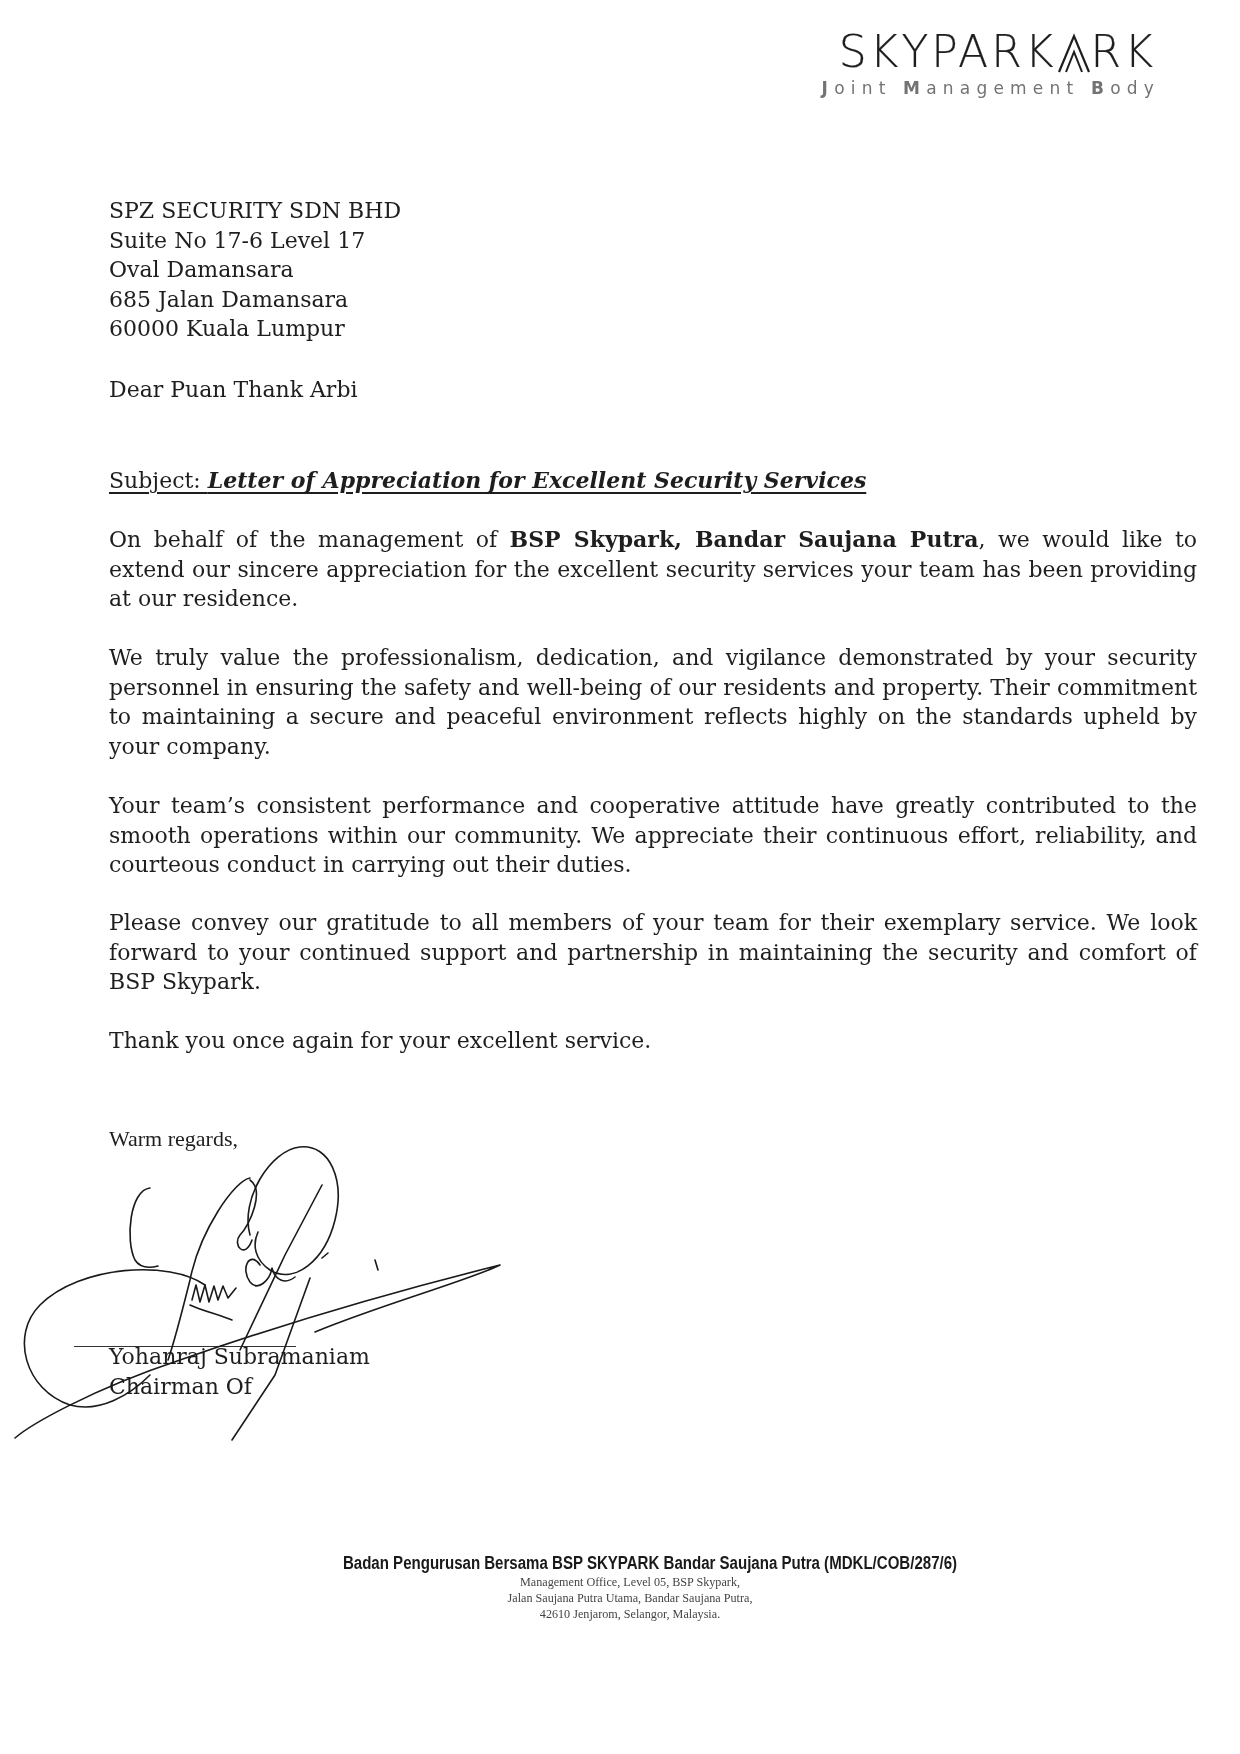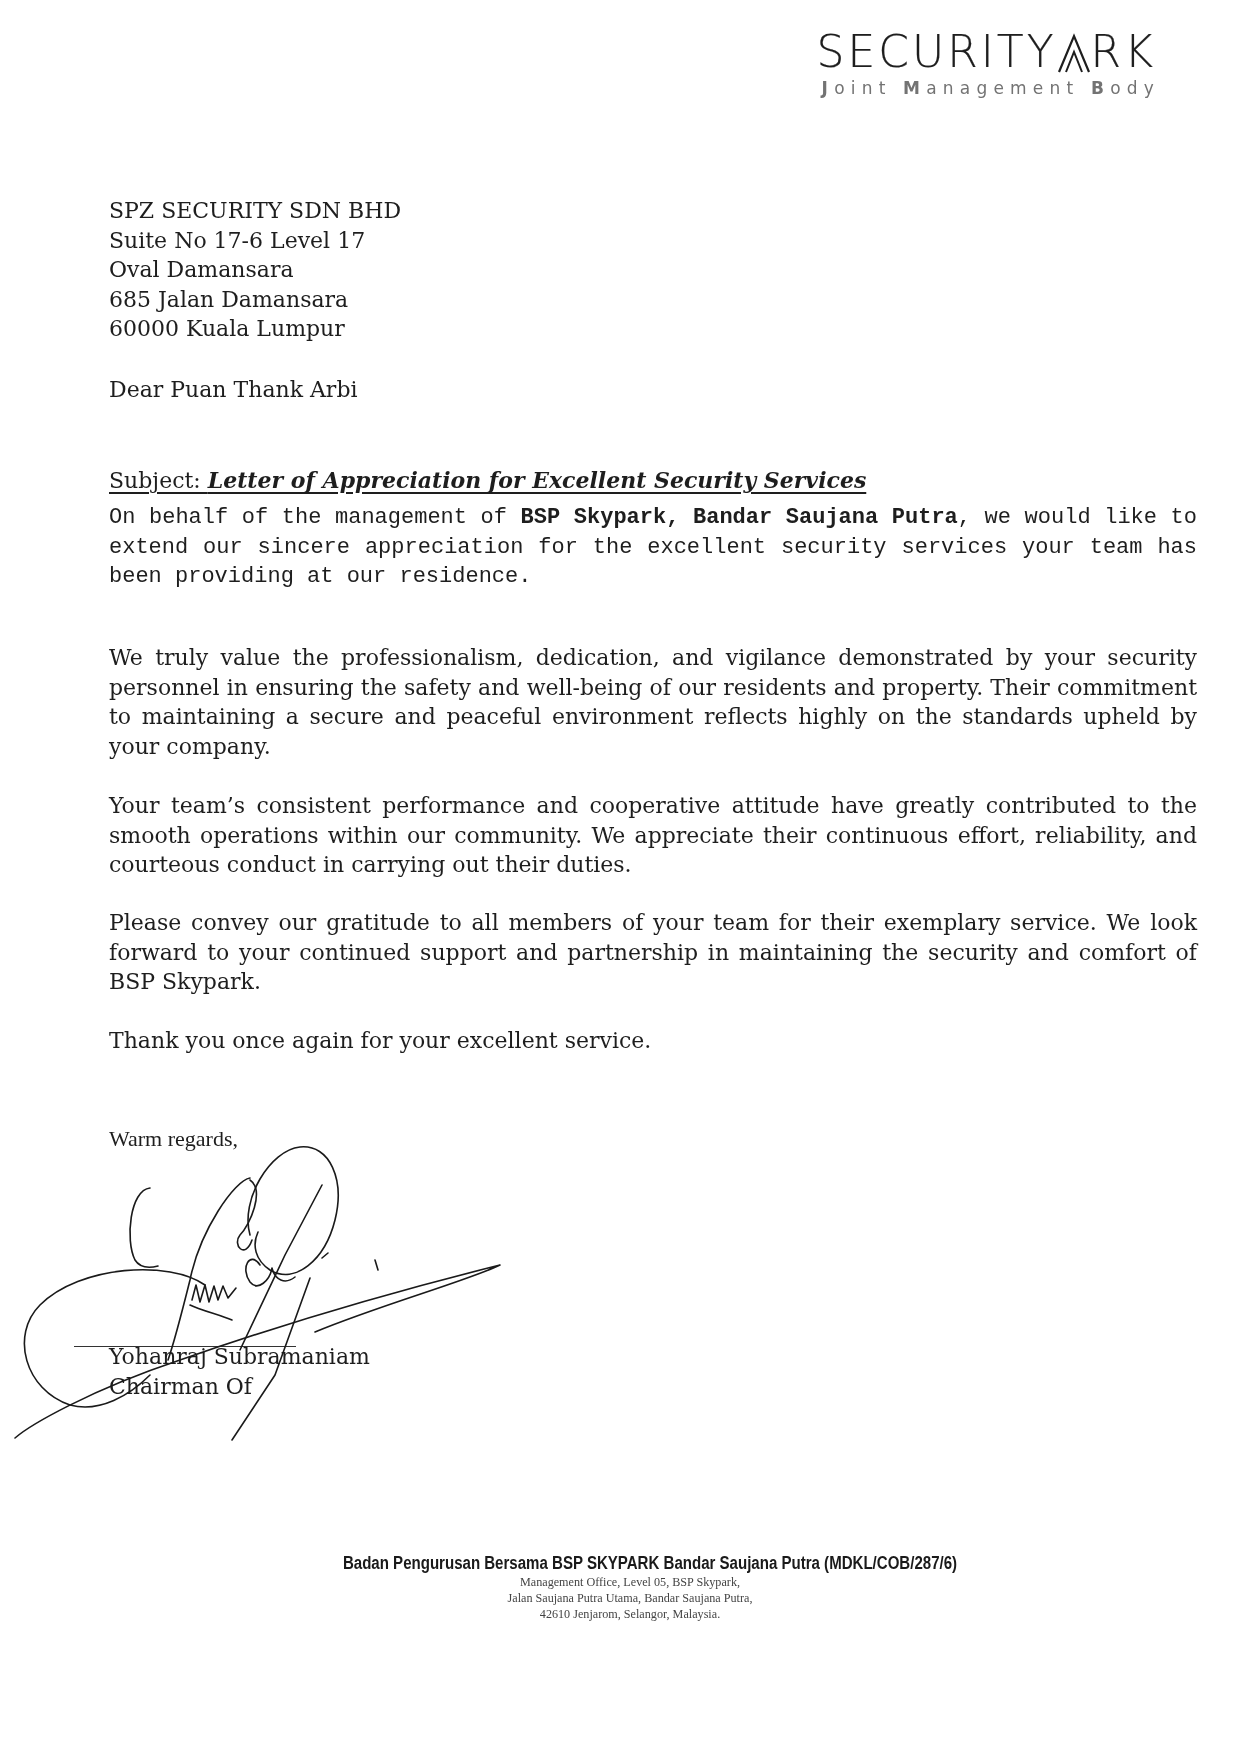--- a/index.html
+++ b/index.html
@@ -25,21 +25,21 @@
     .serif { font-family: "DejaVu Serif", serif; font-size: 22px; line-height: 29.5px; color: #1e1e1e; }
     .block { position: absolute; left: 76px; margin-left: 33px; }
 
     .recipient { top: 196px; }
     .recipient div { white-space: nowrap; }
     .salutation { top: 375px; }
     .subject { top: 466px; white-space: nowrap; text-decoration: underline; text-underline-offset: 4px; }
     .subject .sub-title { font-weight: bold; font-style: italic; }
 
     .para { width: 1088px; text-align: justify; }
-    .p1 { top: 503px; font-family: Liberation Mono, monospace; }
+    .p1 { top: 525px; }
     .p2 { top: 643px; }
     .p3 { top: 791px; }
     .p4 { top: 908px; }
     .p5 { top: 1026px; }
     .para b { font-weight: bold; }
 
     .closing { top: 1124px; font-family: Liberation Serif, serif; }
     .sig-line { position: absolute; left: 74px; top: 1346px; width: 222px; height: 1px; background: #333; }
     .signer { top: 1342px; }
     .signer div { white-space: nowrap; }
@@ -54,21 +54,21 @@
     .footer-addr {
       font-family: "Liberation Serif", serif; font-size: 13.5px; color: #444;
       line-height: 16px; transform: scaleX(0.9); margin-left: 20px;
     }
   </style>
 </head>
 <body>
 
 <div class="letterhead">
   <div class="logo-main">
-    <span>SECURITY</span><span class="logo-a" title="A"><svg width="34" height="40" viewBox="0 0 34 40" style="vertical-align:-6px">
+    <span>SKYPARK</span><span class="logo-a" title="A"><svg width="34" height="40" viewBox="0 0 34 40" style="vertical-align:-6px">
           <path d="M2 39 L17 3 L32 39" fill="none" stroke="#1e1e1e" stroke-width="2.2"></path>
           <path d="M9 39 L17 19 L25 39" fill="none" stroke="#1e1e1e" stroke-width="2"></path>
         </svg></span><span>RK</span>
   </div>
   <div class="logo-sub">
     <b>J</b><span>oint </span><b>M</b><span>anagement </span><b>B</b><span>ody</span>
   </div>
 </div>
 
 <div class="block serif recipient">

